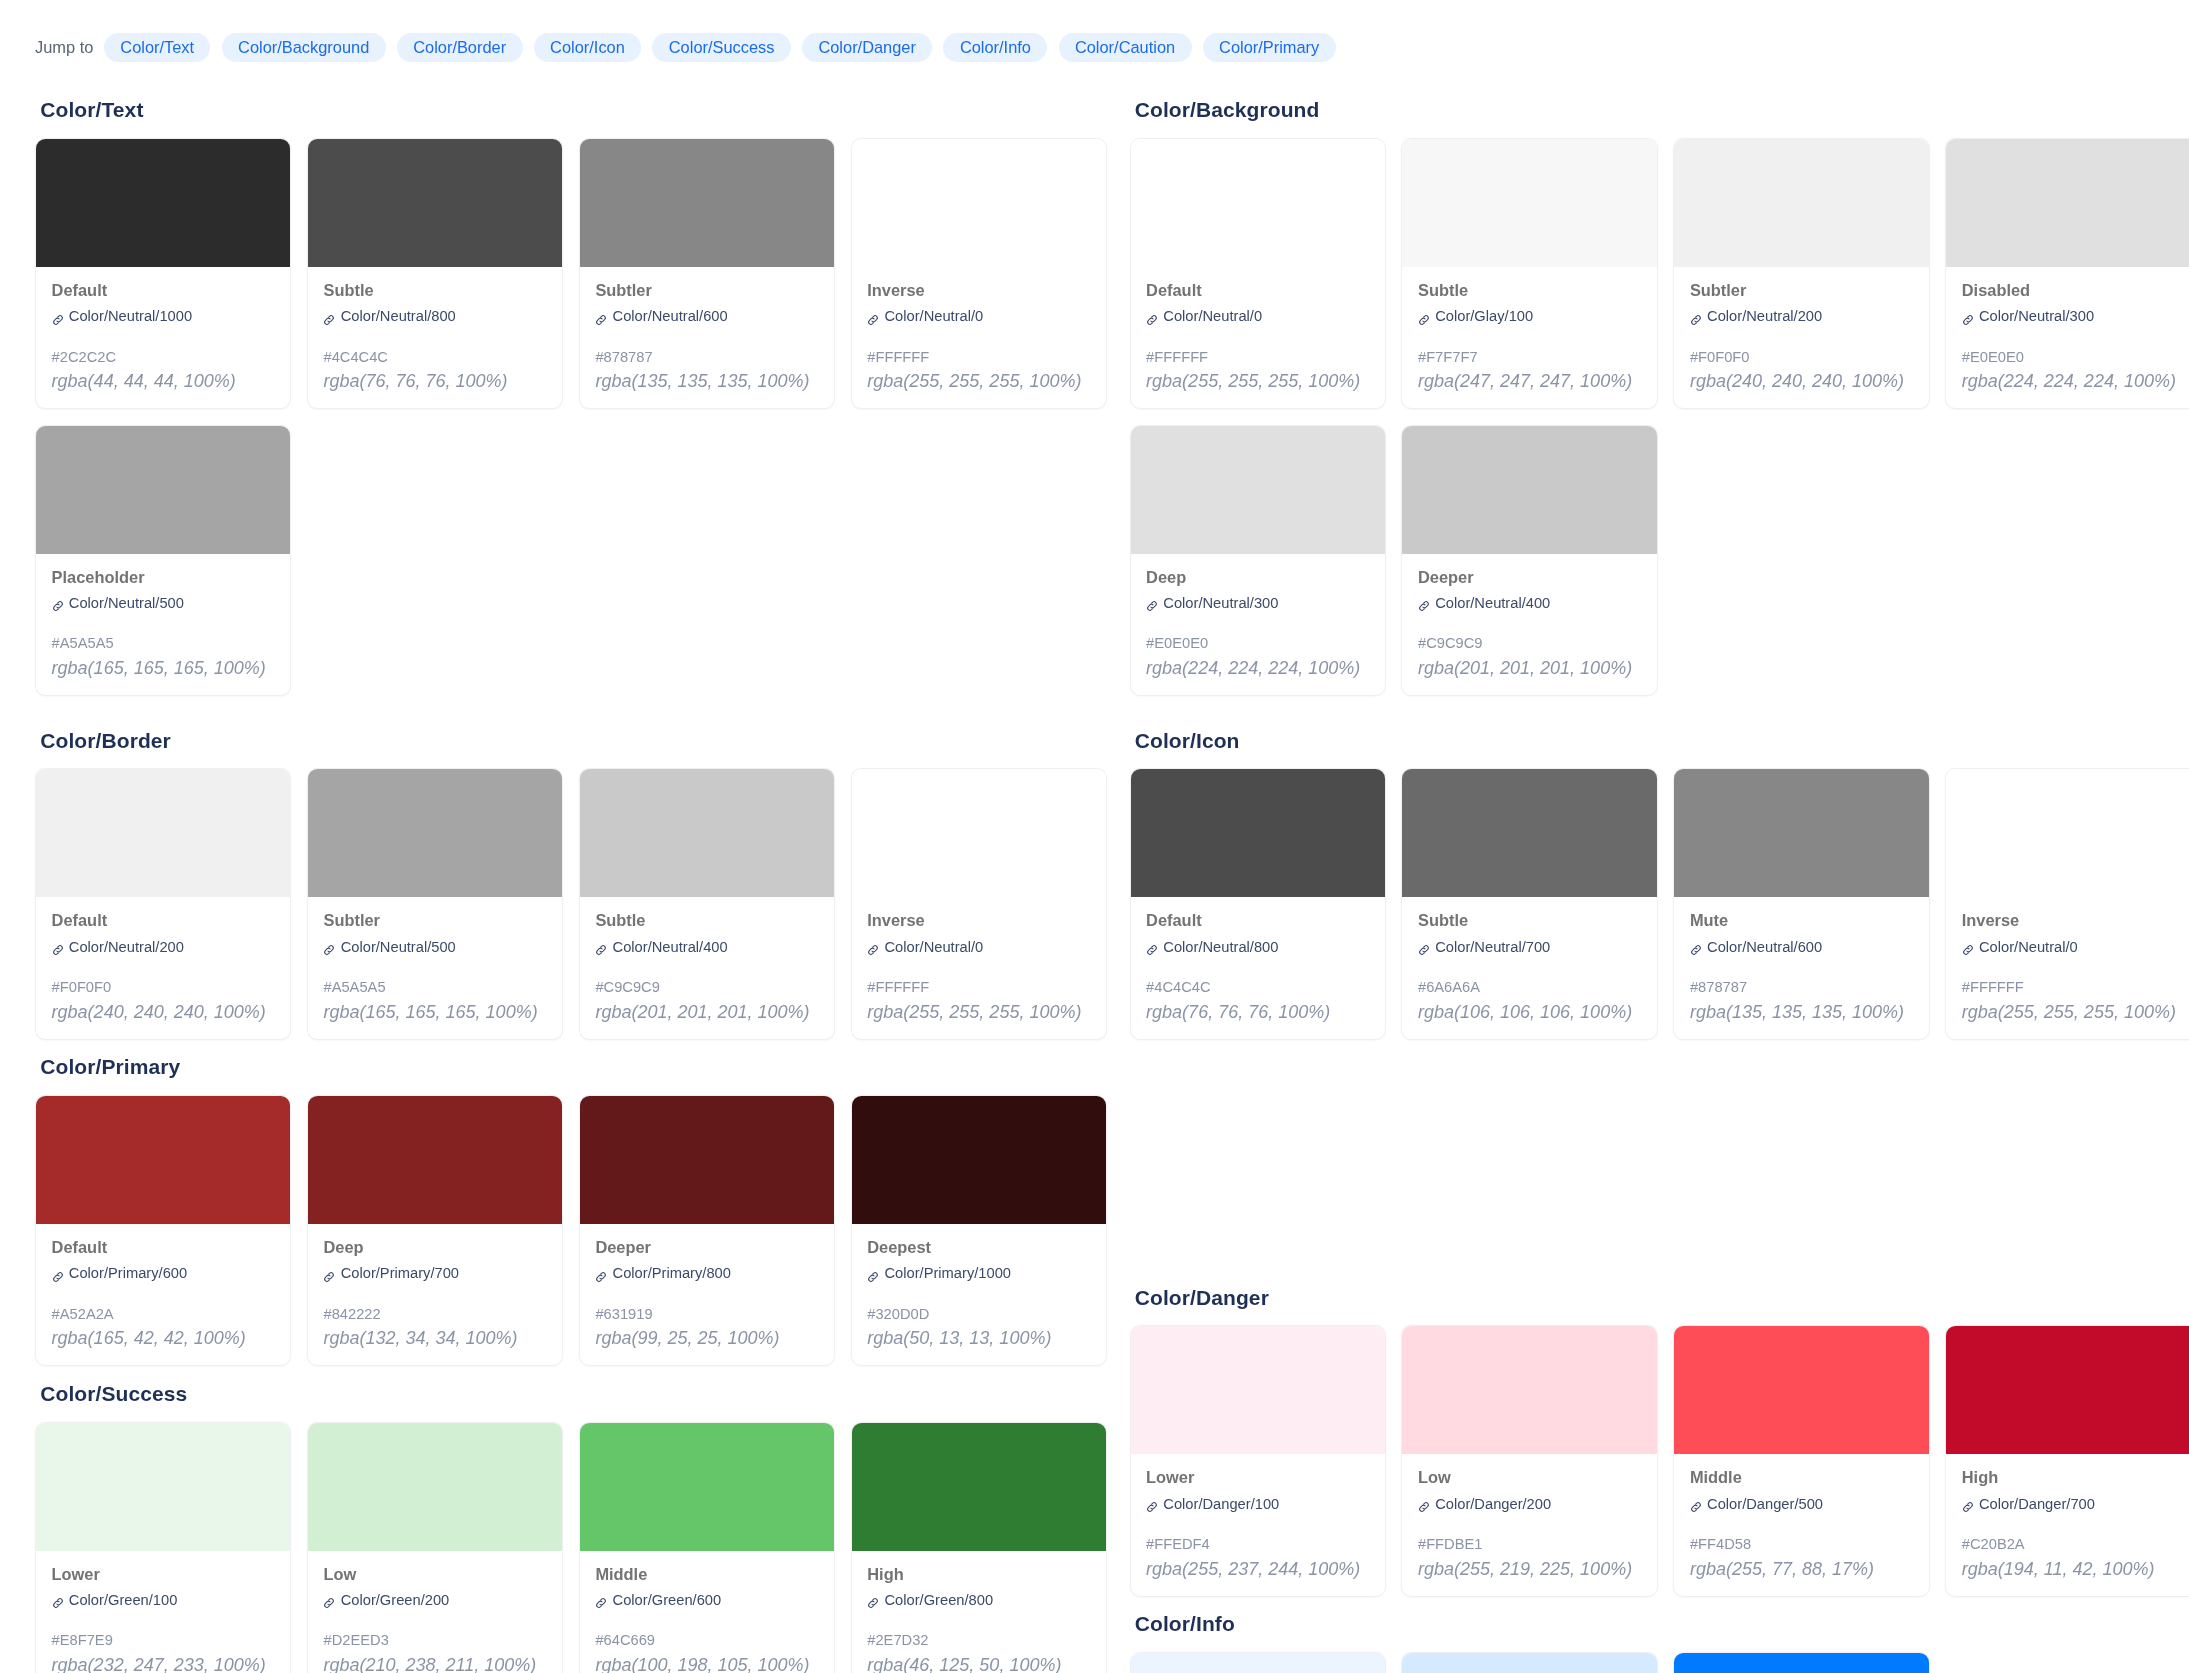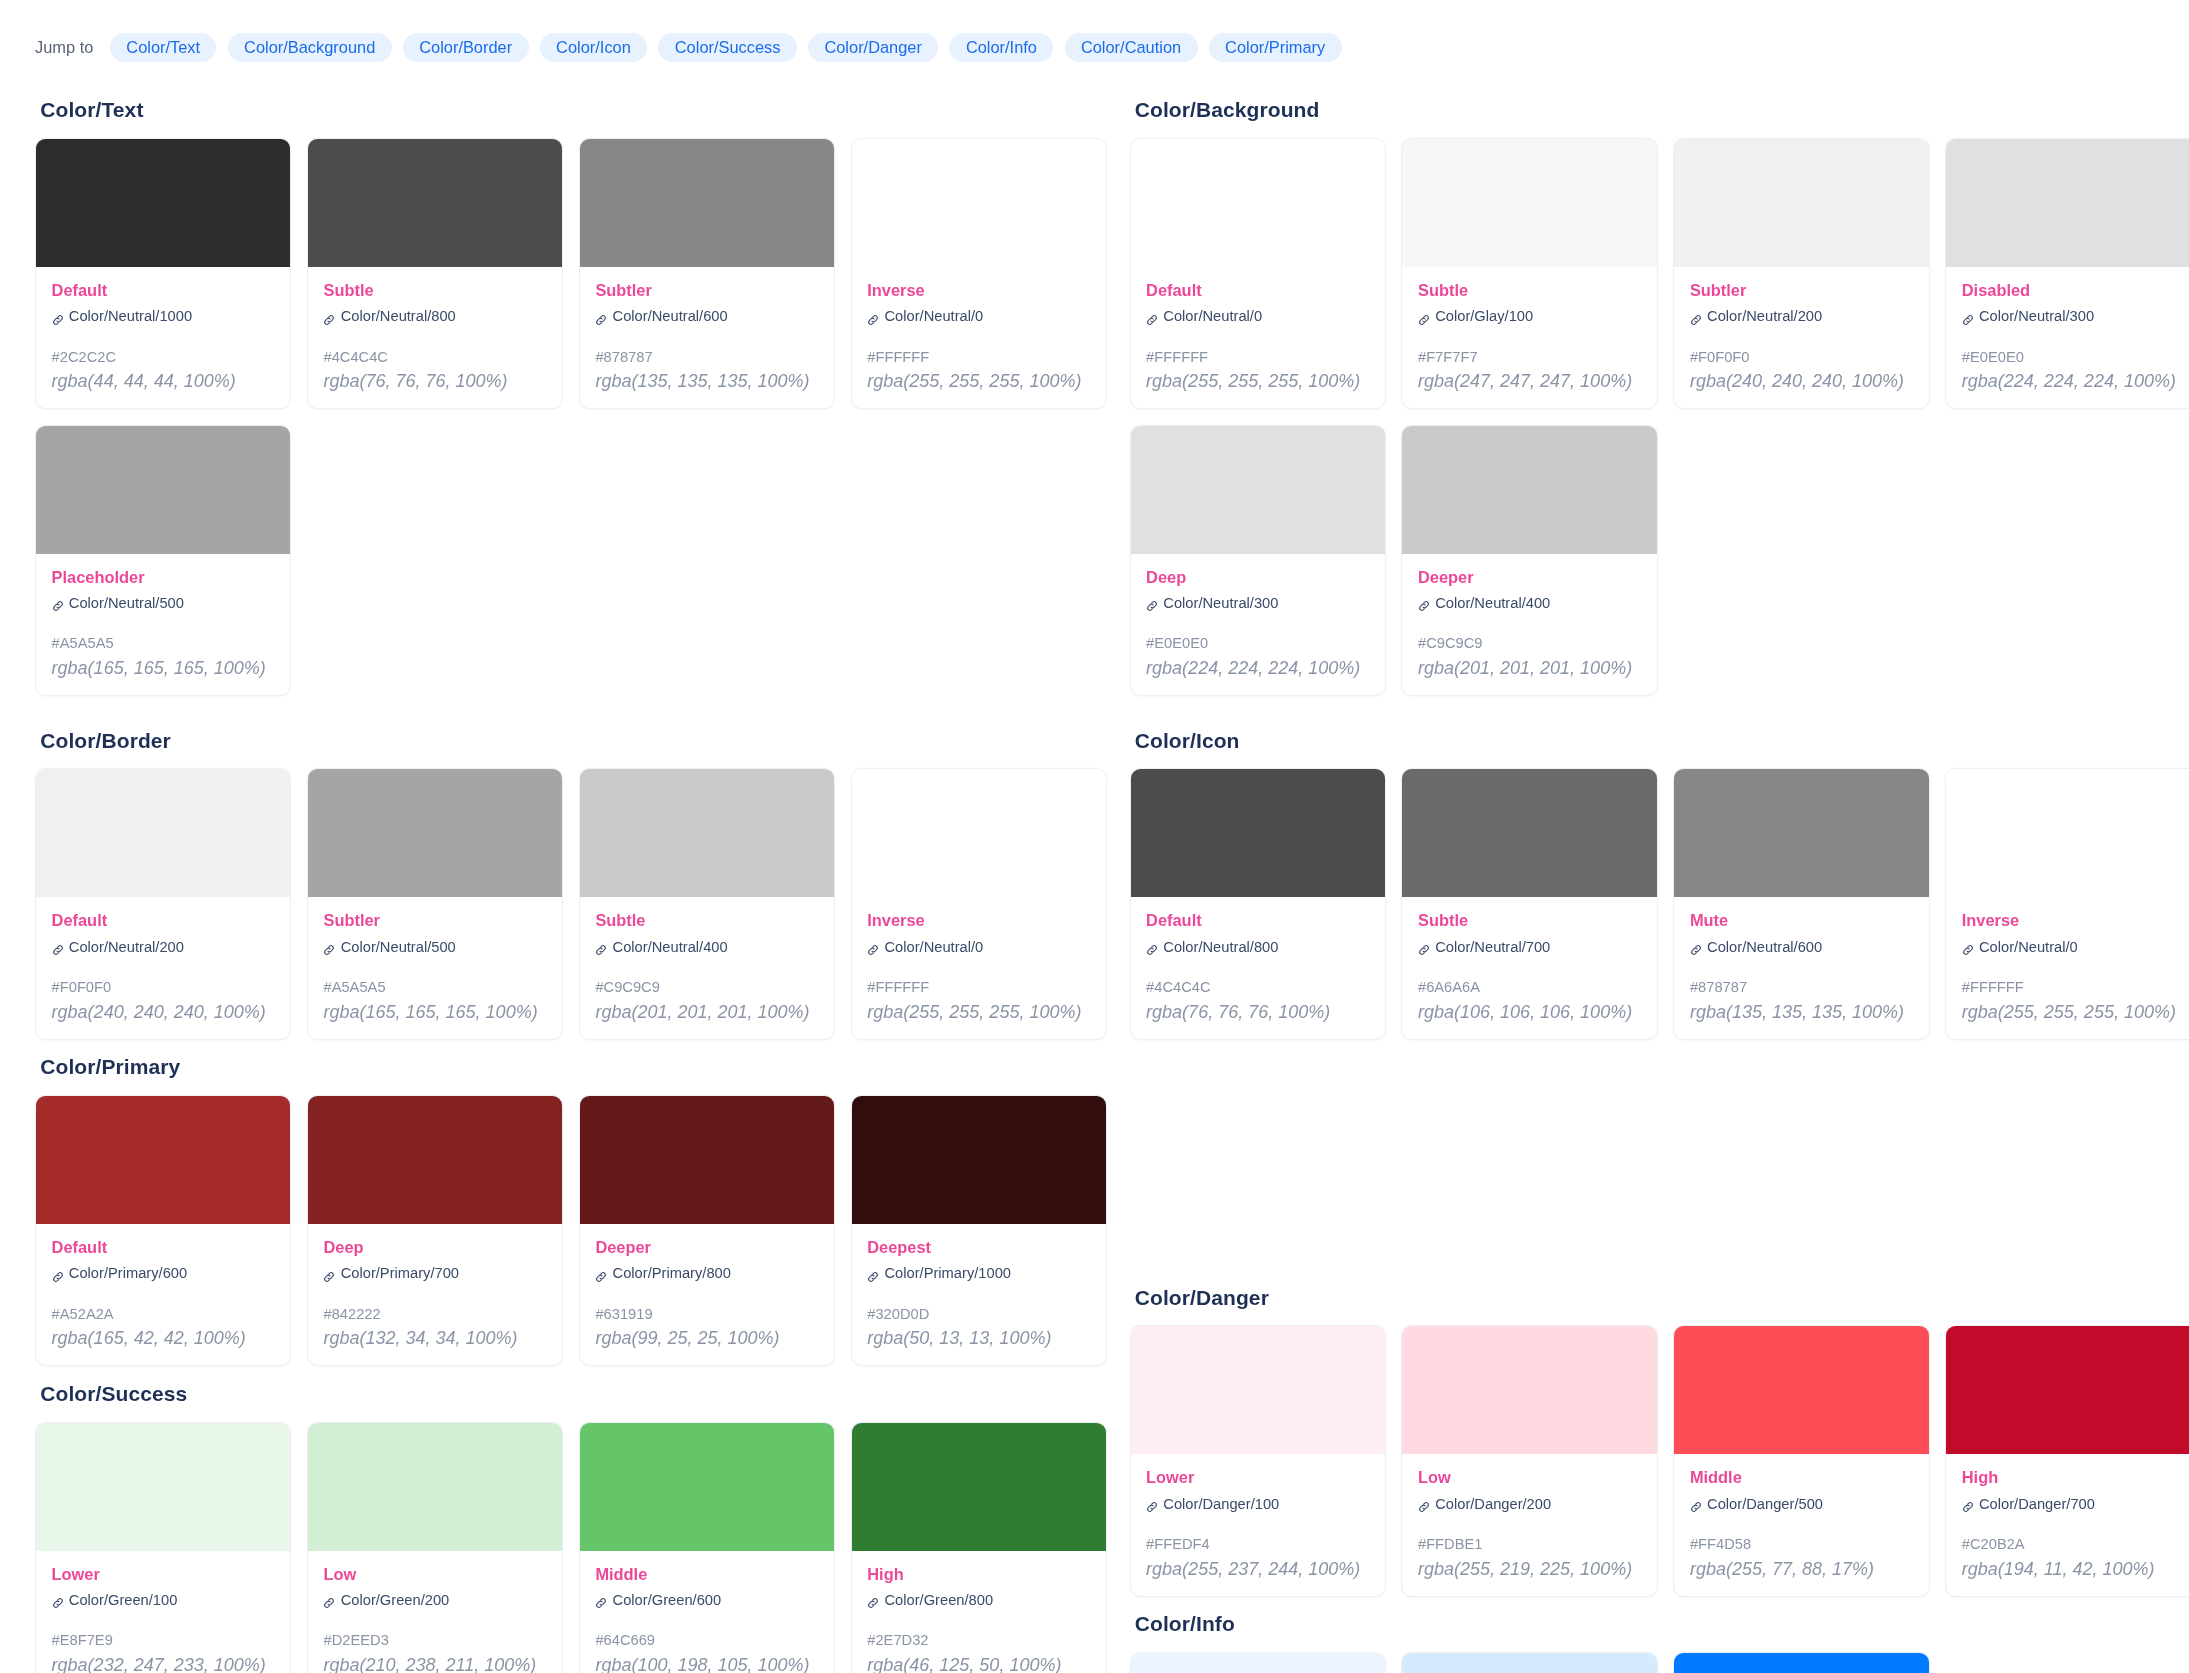--- a/index.html
+++ b/index.html
@@ -17,21 +17,21 @@
     width: 2189px;
     min-height: 1673px;
     padding: 33px 35px 35px 35px;
     background: #FFFFFF;
   }
 
   
   .jumpbar {
     display: flex;
     align-items: center;
-    gap: 14px;
+    gap: 8px;
     height: 29px;
     margin-bottom: 24px;
   }
   .jumpbar-label {
     font-size: 16.4px;
     color: #5A6474;
     margin-right: 2.6px;
     white-space: nowrap;
   }
   .chip {
@@ -91,21 +91,21 @@
     flex: 0 0 128px;
   }
   .card-body {
     padding: 13px 15.6px 14px 15.6px;
     display: flex;
     flex-direction: column;
   }
   .card-name {
     font-size: 16.4px;
     font-weight: bold;
-    color: #ec4899;
+    color: #737373;
     line-height: 1.25;
   }
   .card-token {
     display: flex;
     align-items: flex-end;
     gap: 5.2px;
     margin-top: 7.8px;
     font-size: 14.7px;
     color: #3A4A68;
     line-height: 1.2;

